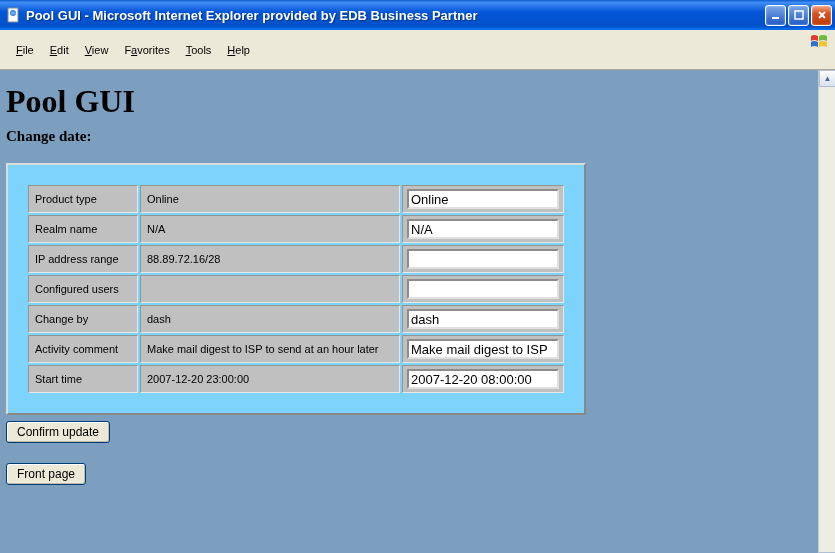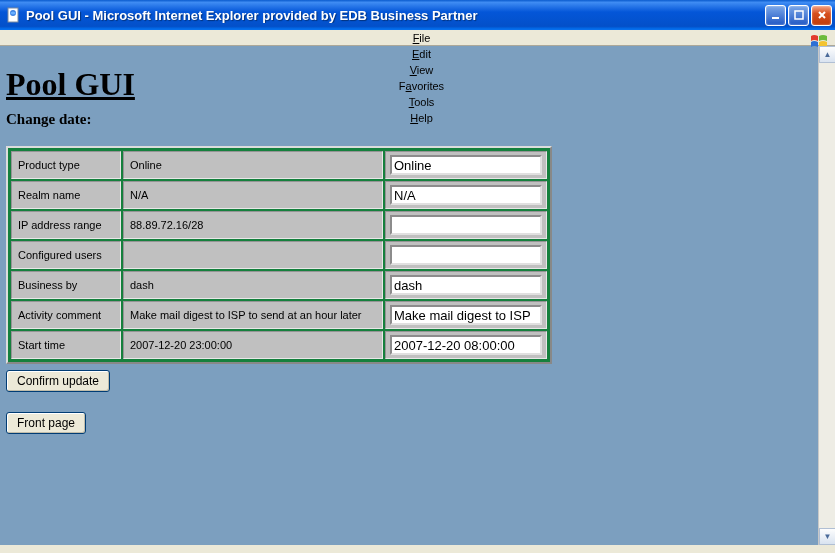--- a/index.html
+++ b/index.html
@@ -48,29 +48,28 @@
     font-size: 11px;
     box-shadow: inset 0 0 2px rgba(255,255,255,0.6);
   }
   .win-btn.min, .win-btn.max {
     background: linear-gradient(to bottom, #7ba7e8, #2158c4);
   }
   .win-btn.close {
     background: linear-gradient(to bottom, #f4a283, #d64f1e 40%, #c03b0a);
   }
   .menubar {
-    height: 16px;
+    height: 40px;
     background: #ece9d8;
     border-bottom: 1px solid #aca899;
     display: flex;
     align-items: center;
     padding-left: 8px;
     font-size: 11px;
     position: relative;
-    flex-direction: column;
   }
   .menubar .menu-item {
     padding: 2px 8px;
     cursor: default;
   }
   .menu-item .u { text-decoration: underline; }
   .menubar .flag {
     position: absolute;
     right: 4px;
     top: 2px;
@@ -102,38 +101,37 @@
     position: absolute;
     display: flex;
     align-items: center;
     justify-content: center;
     font-size: 8px;
     color: #4a6a99;
   }
   .scroll-btn.up { top: 0; }
   .scroll-btn.down { bottom: 0; }
   h1.page-title {
-    margin: 16px 0 8px 0;
+    margin: 9px 0 8px 0;
     font-family: "Times New Roman", serif;
     font-size: 32px;
     font-weight: bold;
-    text-decoration: underline;
   }
   .subtitle {
     font-family: "Times New Roman", serif;
     font-size: 15px;
     margin-bottom: 18px;
     font-weight: bold;
   }
   table.form-table {
     border-collapse: separate;
     border-spacing: 2px;
-    background: #15803d;
+    background: #7dd3fc;
     border: 2px outset #dcdcdc;
-    padding: 1px;
+    padding: 18px;
   }
   table.form-table td {
     background: #c0c0c0;
     border: 1px inset #e8e8e8;
     padding: 6px 6px;
     font-family: Verdana, Tahoma, sans-serif;
     font-size: 11px;
     vertical-align: middle;
   }
   table.form-table td.label-cell { width: 110px; }
@@ -231,21 +229,21 @@
             <td class="label-cell">IP address range</td>
             <td class="val-cell">88.89.72.16/28</td>
             <td class="input-cell"><input type="text" class="text-in" value="" style=""></td>
           </tr>
           <tr>
             <td class="label-cell">Configured users</td>
             <td class="val-cell"></td>
             <td class="input-cell"><input type="text" class="text-in" value="" style=""></td>
           </tr>
           <tr>
-            <td class="label-cell">Business by</td>
+            <td class="label-cell">Change by</td>
             <td class="val-cell">dash</td>
             <td class="input-cell"><input type="text" class="text-in" value="dash" style=""></td>
           </tr>
           <tr>
             <td class="label-cell">Activity comment</td>
             <td class="val-cell">Make mail digest to ISP to send at an hour later</td>
             <td class="input-cell"><input type="text" class="text-in" value="Make mail digest to ISP" style=""></td>
           </tr>
           <tr>
             <td class="label-cell">Start time</td>

